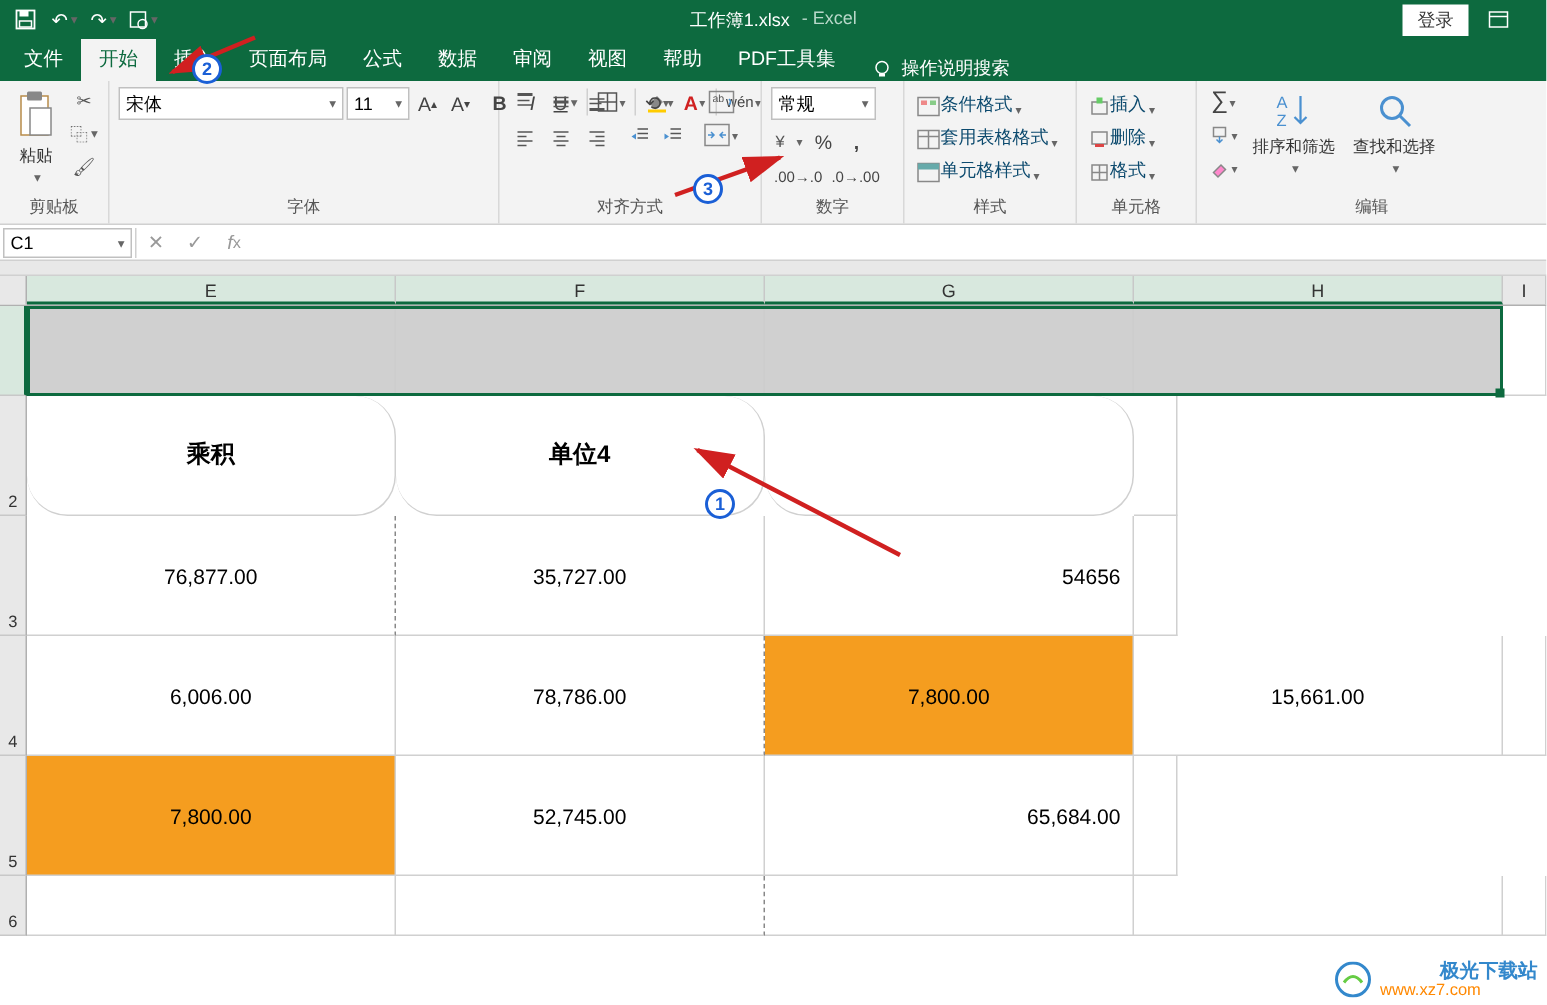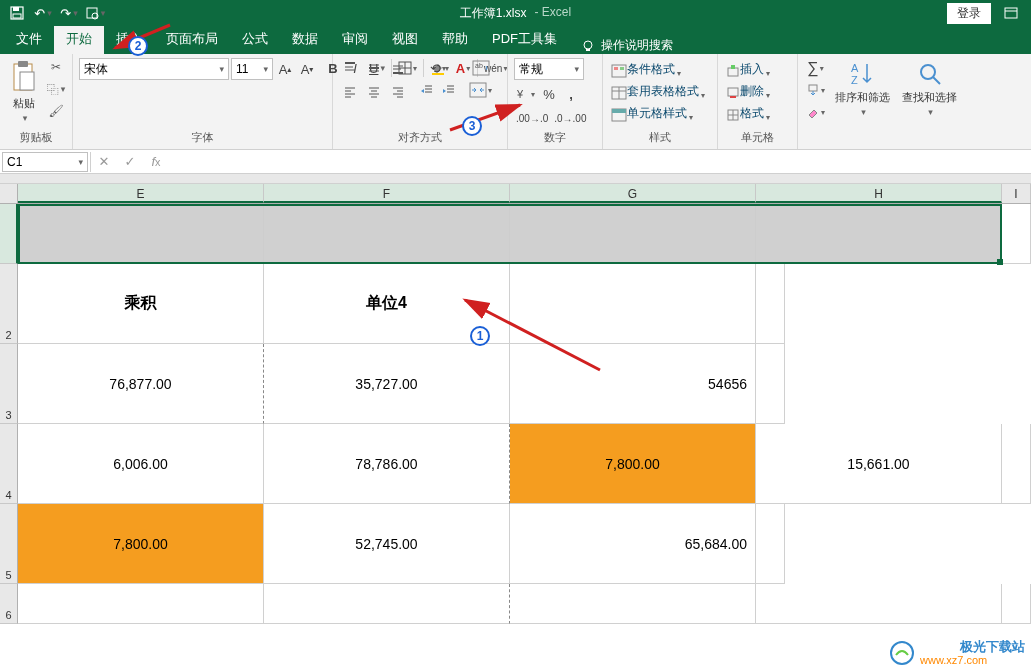--- a/index.html
+++ b/index.html
@@ -5,21 +5,21 @@
 * { margin: 0; padding: 0; box-sizing: border-box; font-family: "Microsoft YaHei", sans-serif; }
 body { background: #fff; overflow: hidden; width: 1031px; height: 670px; position: relative; }
 
 
 .titlebar { background: #0d6a3f; height: 26px; display: flex; align-items: center; color: #fff; font-size: 12px; position: relative; }
 .qat { display: flex; align-items: center; gap: 4px; padding-left: 6px; }
 .qat-btn { width: 22px; height: 22px; display: flex; align-items: center; justify-content: center; color: #fff; font-size: 13px; }
 .title-center { position: absolute; left: 50%; transform: translateX(-50%); display: flex; gap: 8px; }
 .title-fname { color: #ffffff; }
 .title-app { color: #b8d8c9; }
-.title-right { margin-left: auto; display: flex; align-items: center; gap: 8px; padding-right: 8px; }
+.title-right { margin-left: auto; display: flex; align-items: center; gap: 8px; padding-right: 20px; }
 .login-btn { background: #fff; color: #333; padding: 2px 10px; font-size: 12px; }
 .win-btn { width: 24px; height: 20px; display: flex; align-items: center; justify-content: center; color: #fff; }
 
 
 .tabbar { background: #0d6a3f; height: 28px; display: flex; align-items: flex-end; padding-left: 4px; }
 .tab { padding: 6px 12px; color: #fff; font-size: 13px; cursor: pointer; }
 .tab.active { background: #f3f3f3; color: #0d6a3f; }
 .tell-me { display: flex; align-items: center; gap: 6px; color: #fff; font-size: 12px; margin-left: 12px; }
 .bulb { width: 14px; height: 14px; }
 
@@ -70,21 +70,21 @@
 .sheet { position: relative; background: #fff; }
 .col-headers { display: flex; height: 20px; background: #e8e8e8; border-bottom: 1px solid #b0b0b0; }
 .corner { width: 18px; border-right: 1px solid #b0b0b0; background: #e8e8e8; }
 .col-h { text-align: center; font-size: 12px; color: #333; border-right: 1px solid #c8c8c8; line-height: 20px; }
 .col-h.sel { background: #d8e8de; border-bottom: 2px solid #0d6a3f; }
 
 .row { display: flex; }
 .row-h { width: 18px; background: #e8e8e8; border-right: 1px solid #b0b0b0; border-bottom: 1px solid #c8c8c8; font-size: 11px; display: flex; align-items: flex-end; justify-content: center; color: #333; padding-bottom: 2px; }
 .row-h.sel { background: #d8e8de; border-right: 2px solid #0d6a3f; }
 .cell { border-right: 1px solid #d0d0d0; border-bottom: 1px solid #d0d0d0; font-size: 14px; display: flex; align-items: center; justify-content: center; color: #000; background: #fff; }
-.cell.header-row { font-weight: bold; font-size: 16px; }
+.cell.header-row { font-weight: bold; font-size: 16px; border-radius: 27px; }
 .cell.orange { background: #f59d1f; }
 .cell.right { justify-content: flex-end; padding-right: 8px; }
 .cell.dashed-r { border-right: 1px dashed #888; }
 
 .sel-rect { position: absolute; border: 2px solid #0d6a3f; background: rgba(200,200,200,0.3); pointer-events: none; }
 .sel-handle { position: absolute; width: 6px; height: 6px; background: #0d6a3f; right: -3px; bottom: -3px; }
 
 
 .arrow-svg { position: absolute; pointer-events: none; }
 .circ-num { position: absolute; width: 20px; height: 20px; border-radius: 50%; background: #fff; border: 2px solid #1a5fd6; color: #1a5fd6; font-weight: bold; font-size: 12px; display: flex; align-items: center; justify-content: center; }
@@ -435,20 +435,21 @@
       </div>
       <div class="big-btn">
         <svg width="28" height="28">
             <circle cx="12" cy="12" r="7" fill="none" stroke="#4a90d0" stroke-width="2"></circle>
             <line x1="17" y1="17" x2="24" y2="24" stroke="#4a90d0" stroke-width="2"></line>
           </svg>
         <span class="lbl">查找和选择</span>
           <span class="combo-arrow">▾</span>
       </div>
     </div>
+    <div class="group-label">编辑</div>
   </div>
 </div>
 
 <div class="formula-bar">
   <div class="name-box">
       <span>C1</span>
       <span class="combo-arrow">▾</span>
     </div>
   <div class="fb-sep"></div>
   <div class="fb-btn">✕</div>

